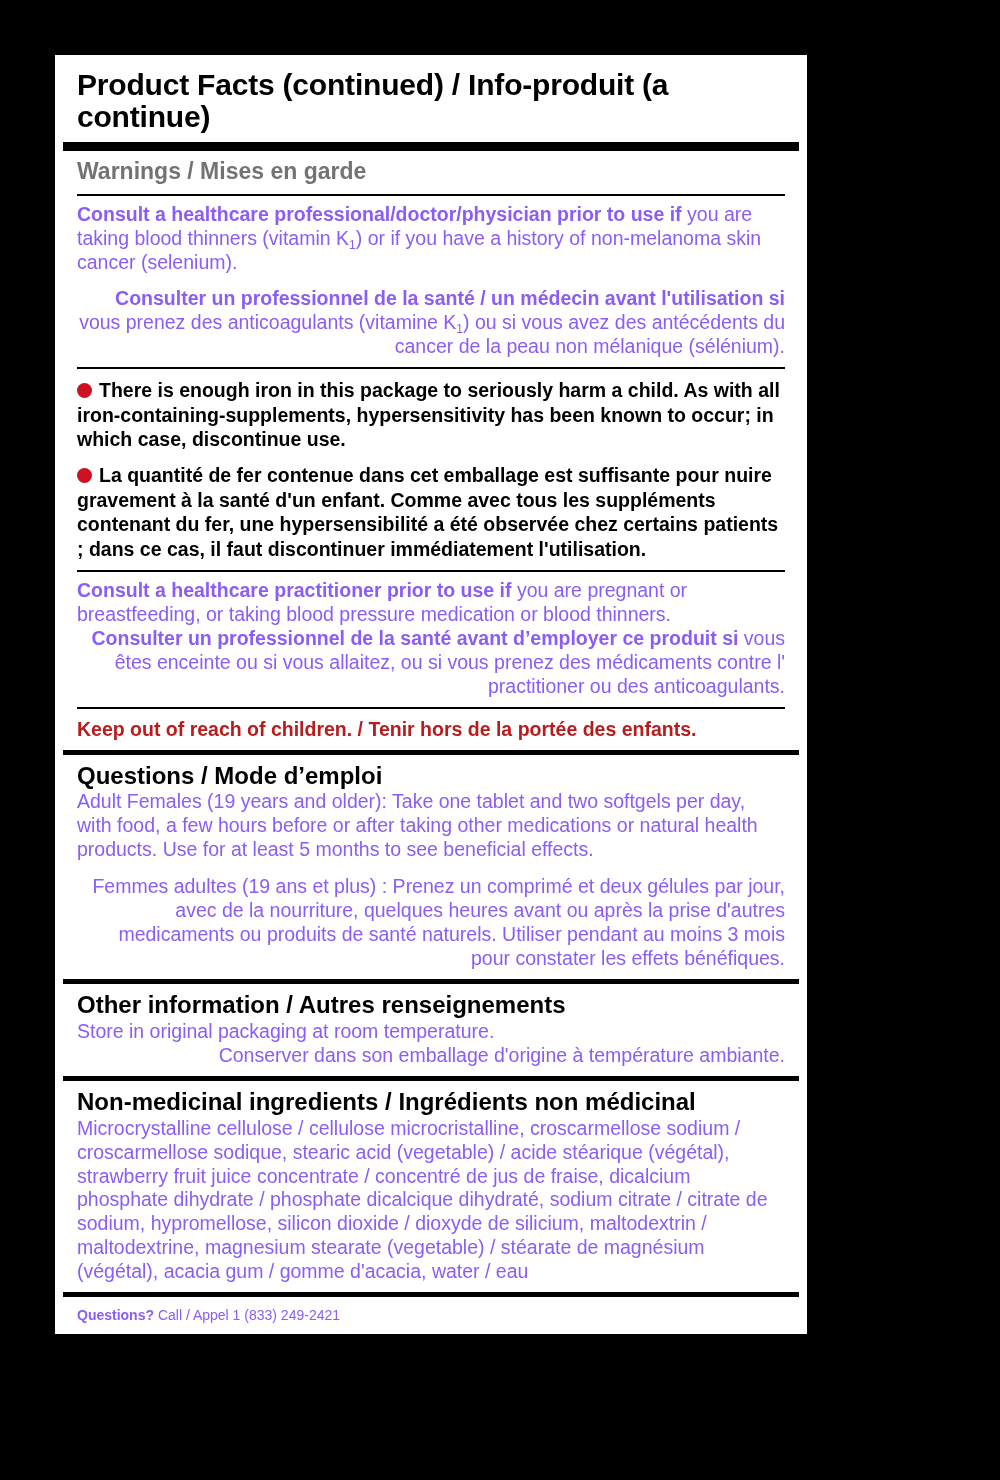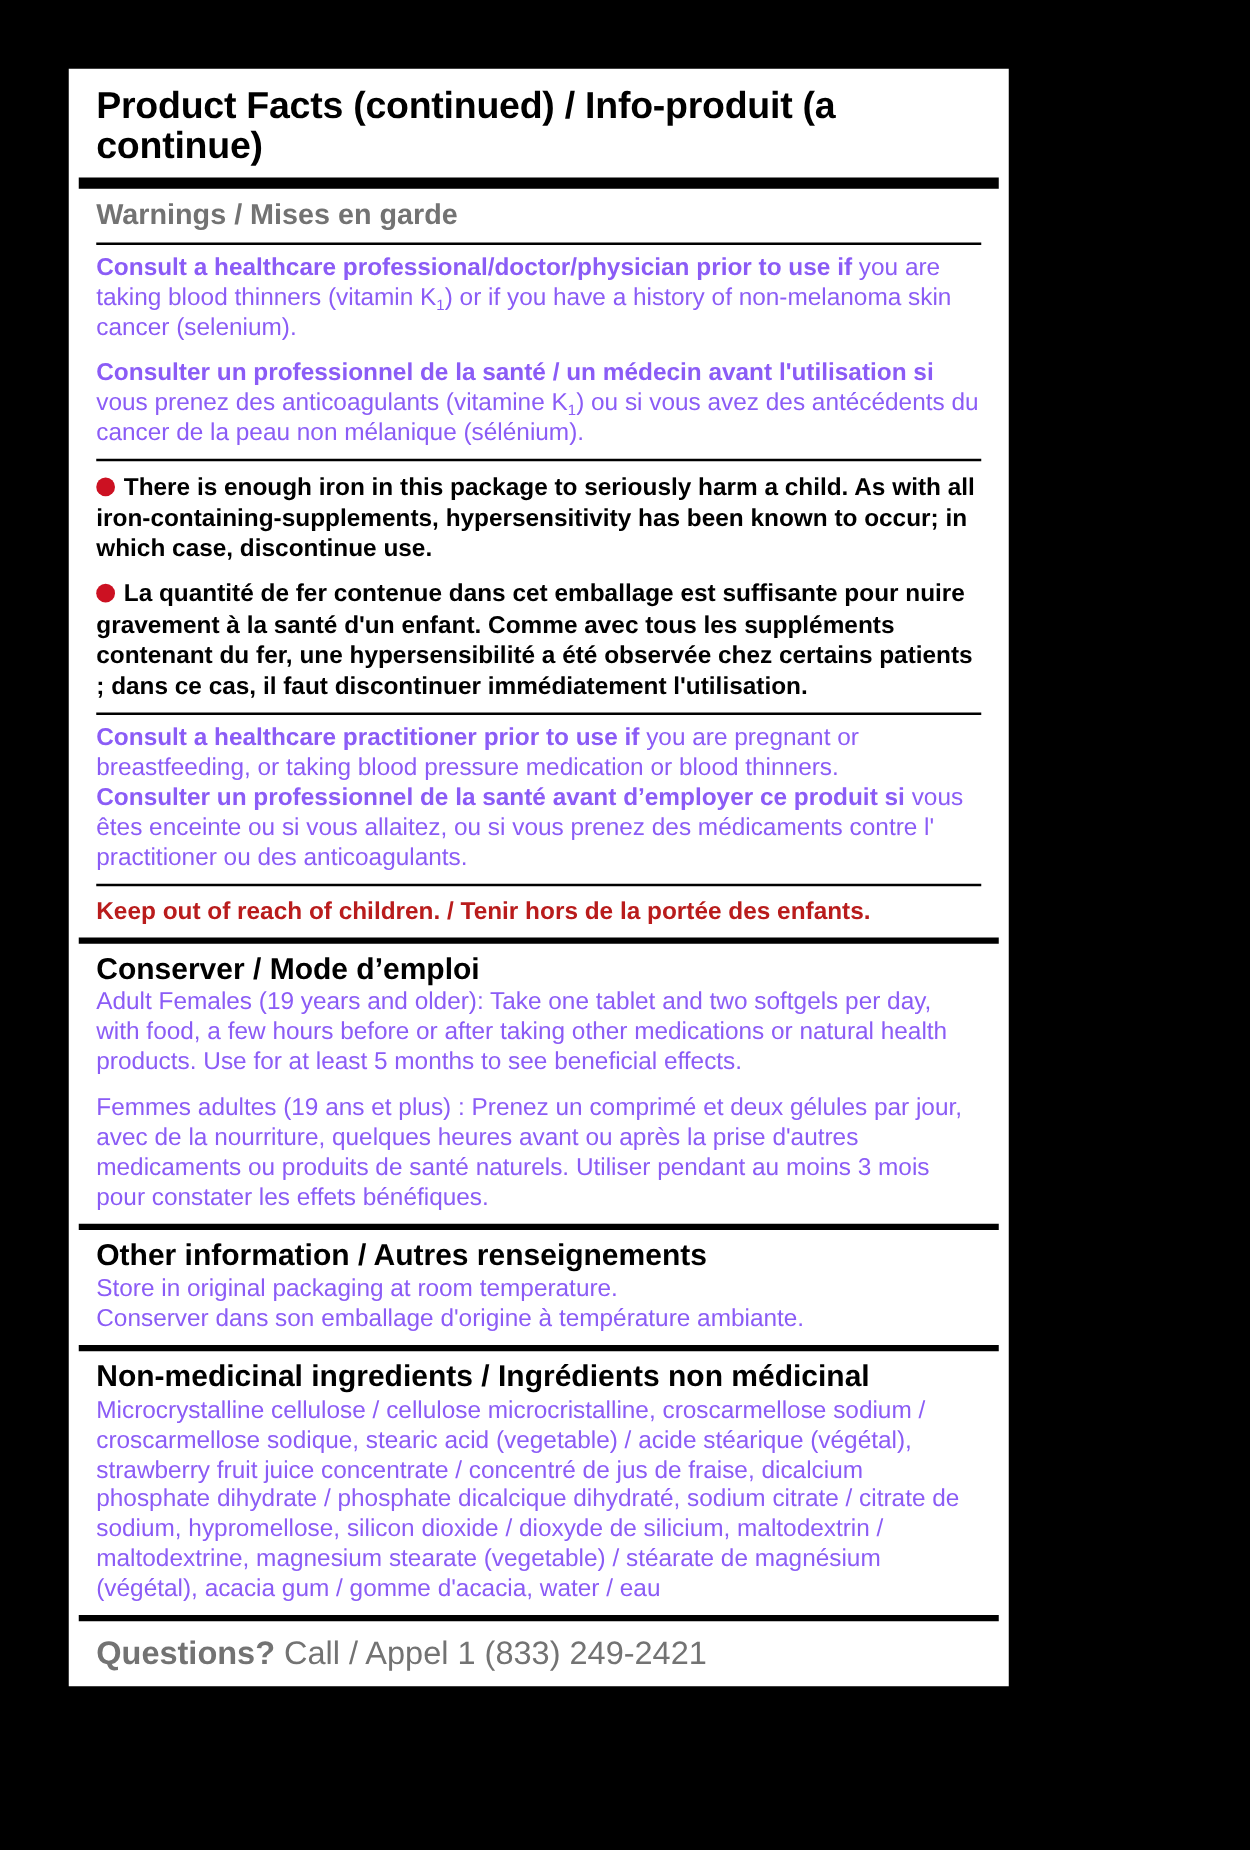--- a/index.html
+++ b/index.html
@@ -67,20 +67,21 @@
     line-height: 1.15;
   }
   p.body {
     margin: 0 0 0 0;
     font-size: 19.5px;
     line-height: 1.23;
     color: #8b5cf6;
   }
   p.body + p.body {
     margin-top: 13px;
+    text-align: right;
   }
   .b { font-weight: bold; }
   sub {
     font-size: 12px;
     vertical-align: baseline;
     position: relative;
     top: 4px;
   }
   .bullet-dot {
     display: inline-block;
@@ -107,22 +108,22 @@
     margin-top: 12px;
   }
   .keep-out {
     padding: 9px 22px 9px 22px;
     font-size: 19.5px;
     font-weight: bold;
     color: #b91c1c;
   }
   .questions {
     padding: 10px 22px 11px 22px;
-    font-size: 26px;
-    color: #737373;
+    font-size: 14px;
+    color: #8b5cf6;
     border-radius: 18px;
   }
   .tight p.body + p.body { margin-top: 12px; }
   .nospace { margin-top: 0 !important; }
 </style>
 </head>
 <body>
 
 <div class="panel">
 
@@ -157,21 +158,21 @@
     <p class="body nospace"><span class="b">Consulter un professionnel de la santé avant d’employer ce produit si</span><span> vous êtes enceinte ou si vous allaitez, ou si vous prenez des médicaments contre l' practitioner ou des anticoagulants.</span></p>
   </div>
 
   <div class="rule-thin"></div>
 
   <div class="keep-out">Keep out of reach of children. / Tenir hors de la portée des enfants.</div>
 
   <div class="rule-med"></div>
 
   <div class="section">
-    <h2 class="sec-head-lg">Conserver / Mode d’emploi</h2>
+    <h2 class="sec-head-lg">Questions / Mode d’emploi</h2>
     <p class="body">Adult Females (19 years and older): Take one tablet and two softgels per day, with food, a few hours before or after taking other medications or natural health products. Use for at least 5 months to see beneficial effects.</p>
     <p class="body">Femmes adultes (19 ans et plus) : Prenez un comprimé et deux gélules par jour, avec de la nourriture, quelques heures avant ou après la prise d'autres medicaments ou produits de santé naturels. Utiliser pendant au moins 3 mois pour constater les effets bénéfiques.</p>
   </div>
 
   <div class="rule-med"></div>
 
   <div class="section">
     <h2 class="sec-head-lg">Other information / Autres renseignements</h2>
     <p class="body">Store in original packaging at room temperature.</p>
     <p class="body nospace">Conserver dans son emballage d'origine à température ambiante.</p>

